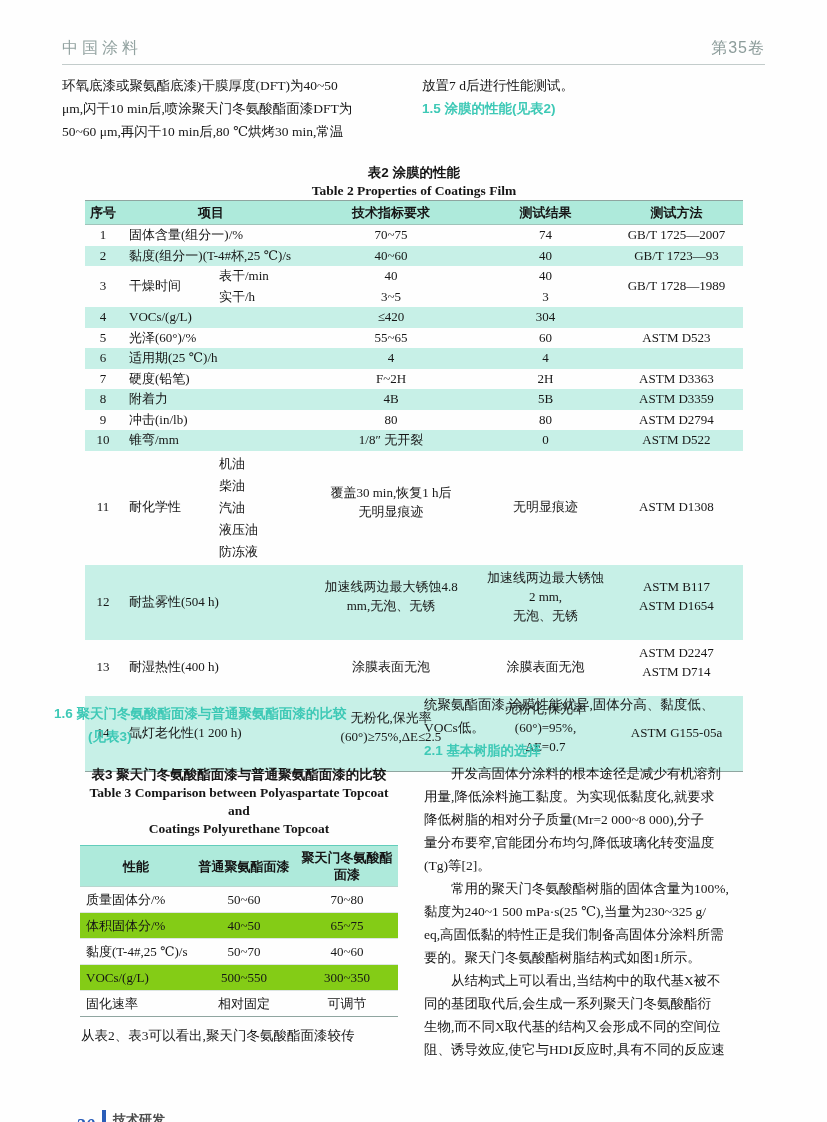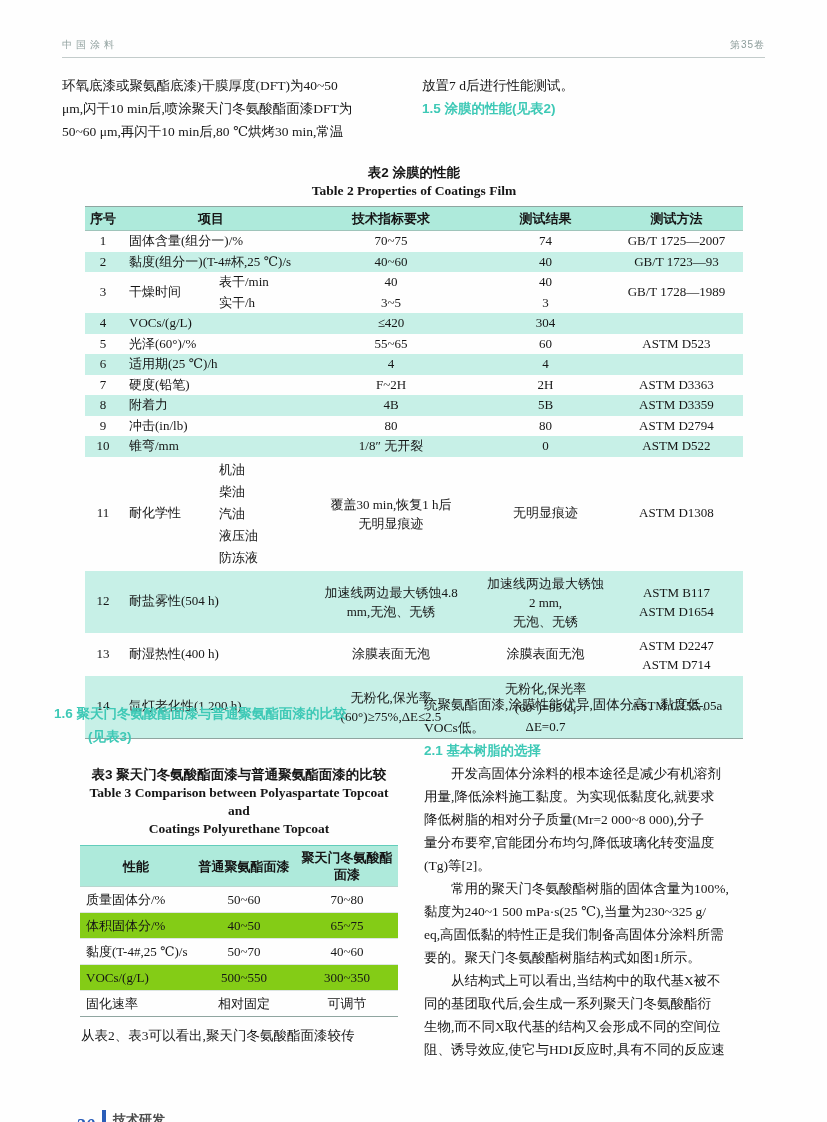--- a/index.html
+++ b/index.html
@@ -14,21 +14,21 @@
   .pre { white-space:pre; }
   .preline { white-space:pre-line; }
 
   
   .page-header {
     position:absolute; left:62px; top:38px; width:703px;
     display:flex; justify-content:space-between;
     border-bottom:1px solid #c3cccb;
     padding-bottom:5px;
     font-family:"Liberation Sans","DejaVu Sans",sans-serif;
-    font-size:10px; color:#93a3a1;
+    font-size:16px; color:#93a3a1;
   }
   .page-header .journal { letter-spacing:4px; }
   .page-header .volume { letter-spacing:1px; color:#8c9c9a; }
 
   
   .intro {
     position:absolute; left:62px; top:74px; width:703px;
     display:flex; gap:19px;
   }
   .intro .col { width:341px; font-size:13.5px; line-height:23px; }
@@ -46,37 +46,37 @@
     font-family:"Liberation Sans","DejaVu Sans",sans-serif;
   }
   .cap-en {
     text-align:center; font-weight:bold; font-size:13.5px; line-height:18px;
     font-family:"Liberation Serif","DejaVu Serif",serif;
   }
 
   
   .t2wrap { position:absolute; left:85px; top:163px; width:658px; }
   .t2wrap table {
-    margin-top:6px; width:658px; table-layout:fixed; border-collapse:collapse;
+    width:658px; table-layout:fixed; border-collapse:collapse;
     font-size:13px;
     border-top:1px solid #8fa5a0; border-bottom:1px solid #8fa5a0;
   }
   .t2wrap th {
     background:#aeeadb; font-weight:bold; padding:3px 2px; line-height:17px;
     font-family:"Liberation Sans","DejaVu Sans",sans-serif;
     border-bottom:1px solid #9fc4ba; text-align:center;
   }
   .t2wrap td {
     padding:2px 3px; line-height:16.5px; text-align:center; vertical-align:middle;
   }
   .t2wrap tr.stripe td { background:#c7f0e7; }
   .t2wrap td.item { text-align:left; padding-left:8px; }
   .t2wrap td.subitem { text-align:left; padding-left:4px; }
   .t2wrap td.multi { line-height:22px; }
-  .t2wrap td.two { line-height:19px; padding-top:3px; padding-bottom:2px; }
+  .t2wrap td.two { line-height:19px; padding-top:3px; padding-bottom:15px; }
 
   
   .left-bottom { position:absolute; left:54px; top:702px; width:345px; }
   .indent16 { padding-left:34px; }
   .t3wrap { margin-top:17px; width:318px; margin-left:26px; }
   .t3wrap .cap-cn { width:318px; }
   .t3wrap table {
     margin-top:7px; width:318px; table-layout:fixed; border-collapse:collapse;
     font-size:13px;
     border-top:1.5px solid #62cdbb; border-bottom:1px solid #8fa5a0;

